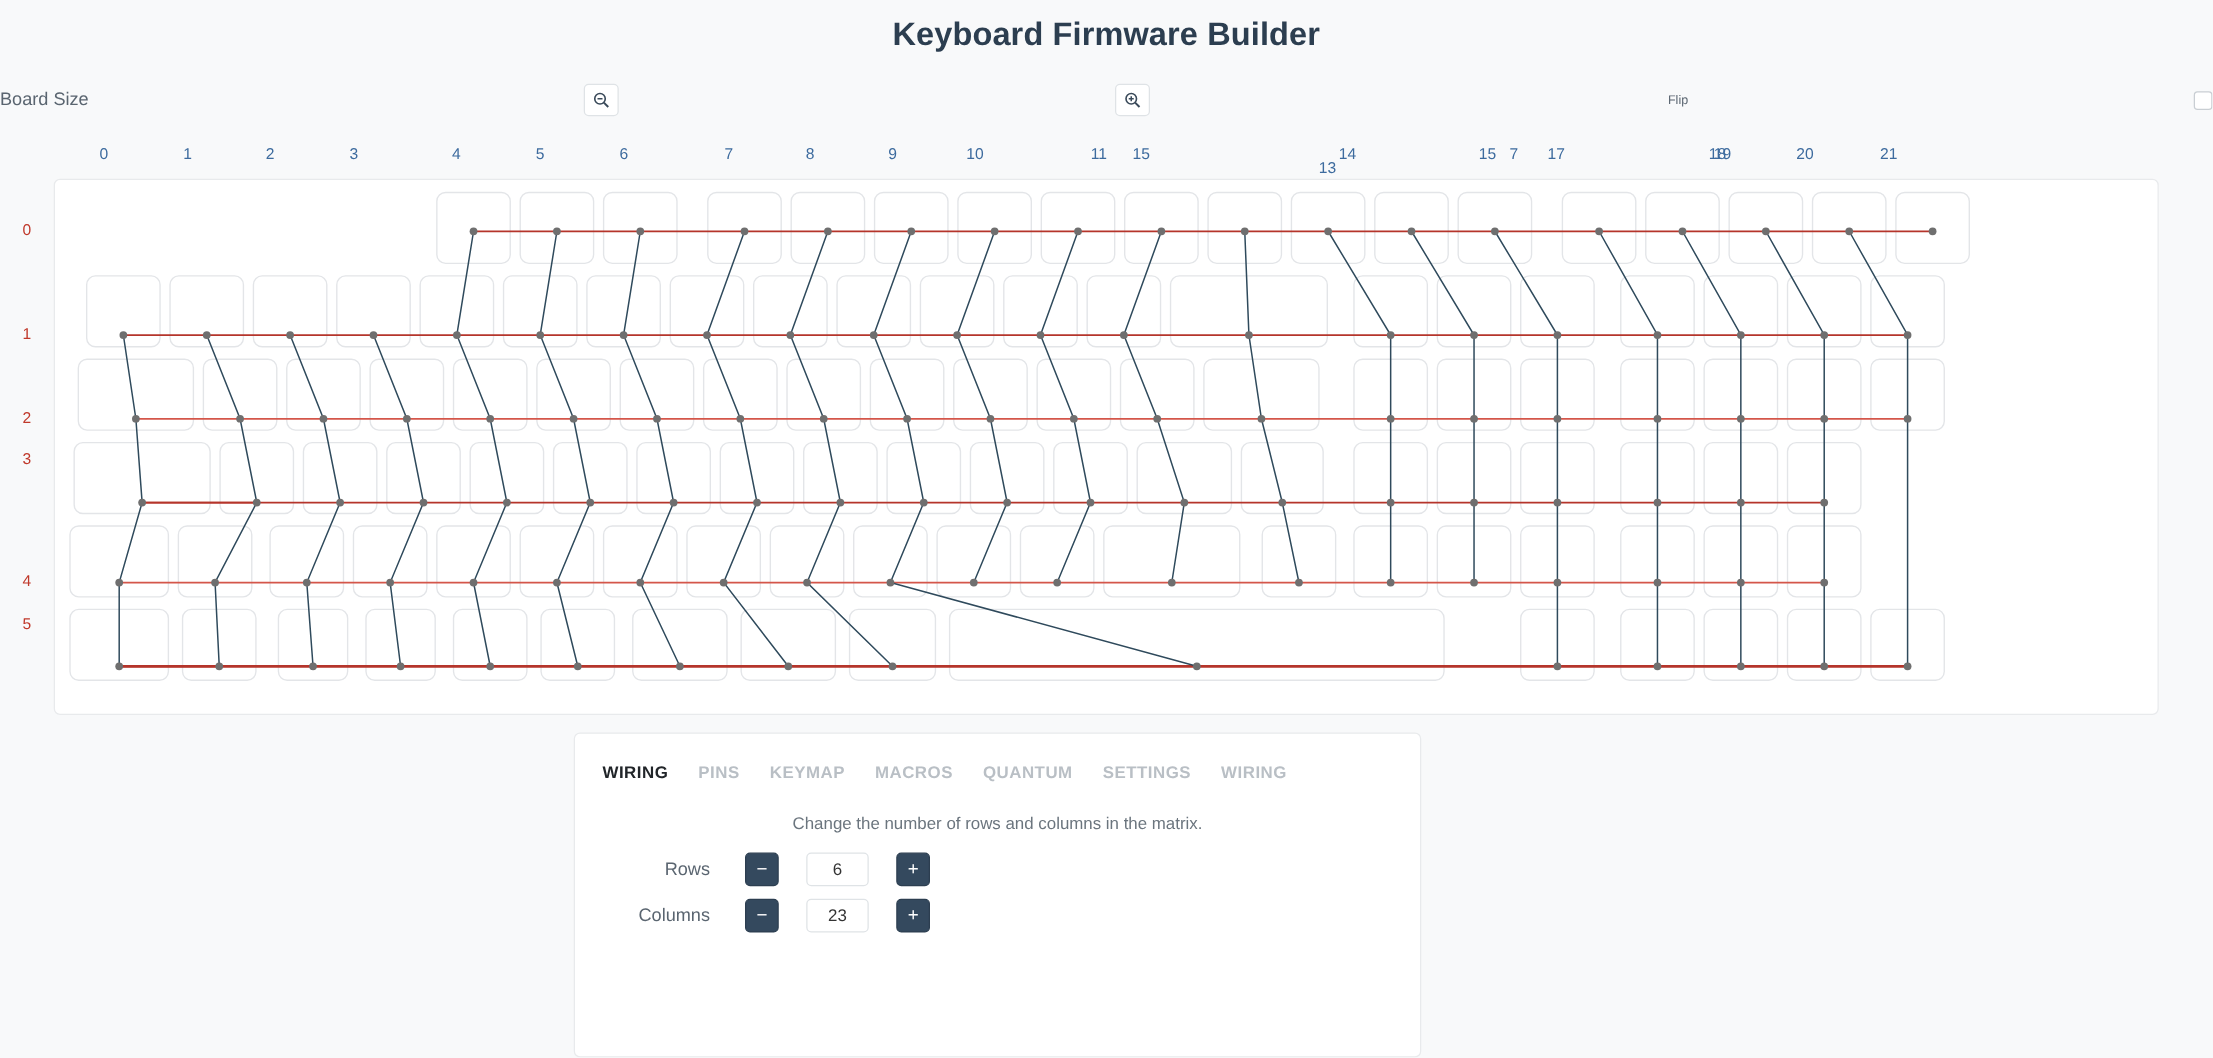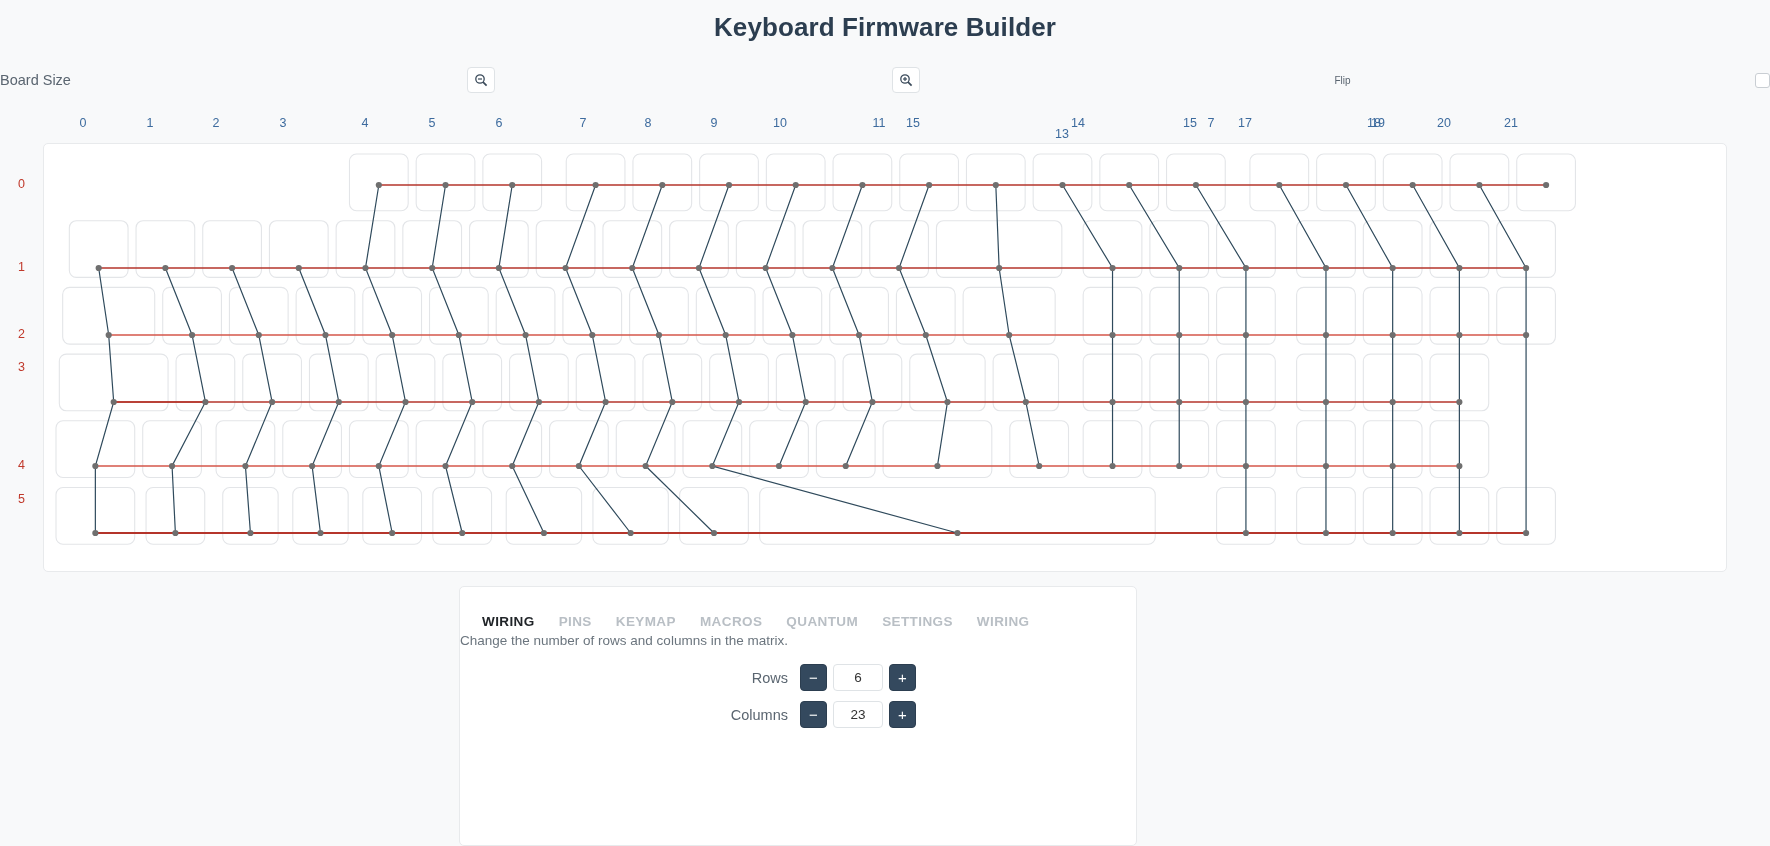--- a/index.html
+++ b/index.html
@@ -100,49 +100,51 @@
   .card {
     position: absolute;
     left: 459px; top: 586px;
     width: 678px; height: 260px;
     background: #fff;
     border: 1px solid #e8eaec;
     border-radius: 5px;
   }
   .tabs {
     display: flex;
-    align-items: flex-end;
+    align-items: center;
     gap: 0;
     padding: 14px 22px 0 22px;
     height: 46px;
   }
   .tab {
     font-size: 13.5px;
     font-weight: bold;
     letter-spacing: .4px;
     color: #b9bfc5;
     padding: 4px 12px 4px 0;
     margin-right: 12px;
     cursor: pointer;
     white-space: nowrap;
   }
   .tab:first-child { padding-left: 0; }
   .tab.active { color: #212529; }
 
   .card-hint {
+    text-align: center;
     font-size: 13.5px;
     color: #6b757e;
+    margin-top: 18px;
   }
 
   .stepper-rows { margin-top: 16px; }
   .stepper-row {
     display: flex;
     align-items: center;
-    justify-content: center;
-    gap: 0;
+    justify-content: flex-start;
+    gap: 16px;
     margin-bottom: 10px;
   }
   .stepper-label {
     font-size: 14.5px;
     color: #5a6570;
     width: 120px;
     text-align: right;
     padding-right: 12px;
   }
   .step-btn {

